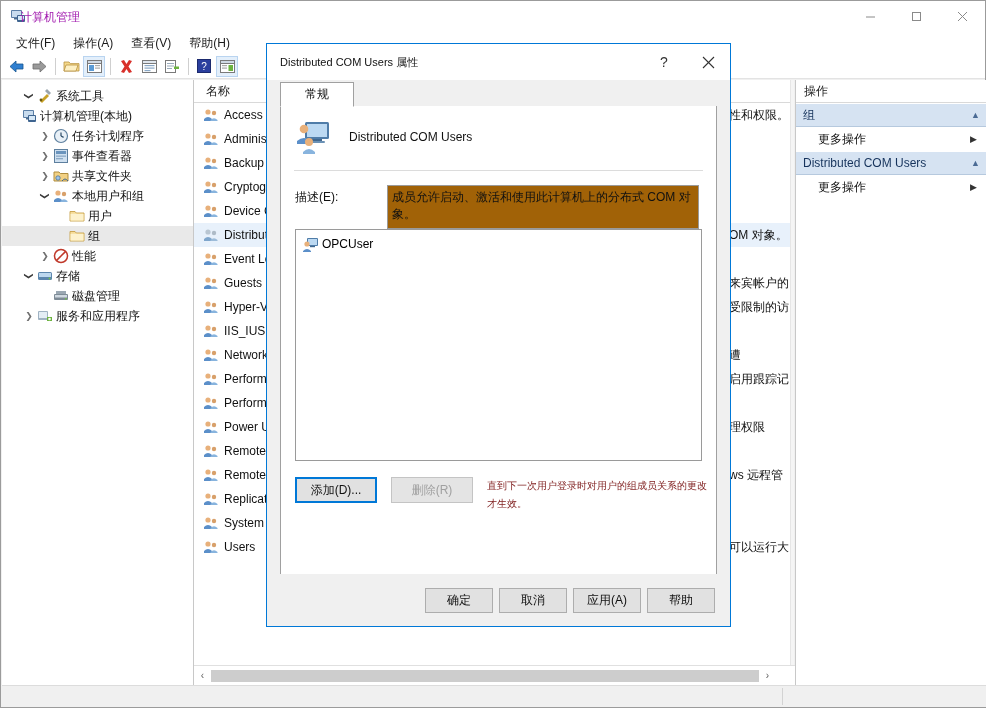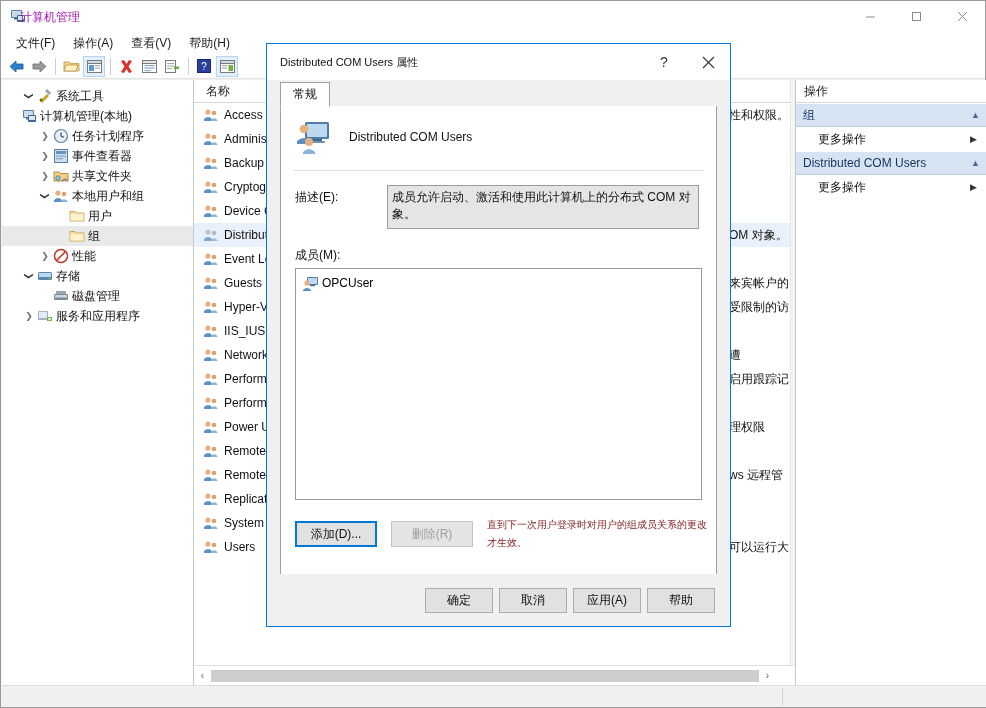--- a/index.html
+++ b/index.html
@@ -76,39 +76,39 @@
 
   
   .dialog{position:absolute;left:265px;top:42px;width:465px;height:584px;background:#f0f0f0;border:1px solid #0078d7;box-sizing:border-box;box-shadow:0 0 0 0 rgba(0,0,0,0);}
   .dlgtitle{height:36px;background:#ffffff;display:flex;align-items:center;position:relative;}
   .dlgtitle .dtxt{padding-left:13px;font-size:11px;color:#111;}
   .dlgbtns{position:absolute;right:0;top:0;height:36px;display:flex;}
   .dlgbtn{width:44px;height:36px;display:flex;align-items:center;justify-content:center;color:#333;font-size:14px;}
 
   .tabstrip{height:27px;background:#f0f0f0;display:flex;align-items:flex-end;padding-left:13px;box-sizing:border-box;position:relative;}
   .tabstrip:after{content:"";position:absolute;left:13px;right:13px;bottom:0;height:1px;background:#a0a0a0;}
-  .tab{height:25px;min-width:48px;padding:0 12px;background:#ffffff;border:1px solid #a0a0a0;border-bottom:1px solid #ffffff;display:flex;align-items:center;justify-content:center;font-size:12px;color:#111;position:relative;z-index:2;box-sizing:border-box;}
+  .tab{height:25px;min-width:48px;padding:0 24px;background:#ffffff;border:1px solid #a0a0a0;border-bottom:1px solid #ffffff;display:flex;align-items:center;justify-content:center;font-size:12px;color:#111;position:relative;z-index:2;box-sizing:border-box;}
 
   .tabbody{position:absolute;left:13px;top:62px;width:437px;height:515px;background:#ffffff;border:1px solid #a0a0a0;border-top:none;box-sizing:border-box;}
 
   .ghead{display:flex;align-items:center;padding:14px 0 0 14px;}
   .ghead .gicon{width:36px;height:34px;flex:0 0 36px;margin-right:18px;}
   .ghead .gname{font-size:12px;color:#111;}
   .hr{height:1px;background:#dcdcdc;margin:16px 13px 0 13px;}
 
   .descrow{display:flex;padding:14px 0 0 14px;}
   .desclbl{width:92px;flex:0 0 92px;font-size:12px;color:#111;padding-top:4px;}
-  .descbox{width:312px;height:44px;border:1px solid #9a9a9a;background:#e5e5e5;font-size:12px;color:#111;padding:3px 4px;box-sizing:border-box;line-height:17px;}
+  .descbox{width:312px;height:44px;border:1px solid #9a9a9a;background:#a16207;font-size:12px;color:#111;padding:3px 4px;box-sizing:border-box;line-height:17px;}
 
   .memlbl{padding:18px 0 4px 14px;font-size:12px;color:#111;}
   .memlist{margin:0 14px 0 14px;height:232px;border:1px solid #9a9a9a;background:#ffffff;padding:4px 0 0 0;box-sizing:border-box;}
   .memrow{display:flex;align-items:center;height:20px;padding-left:6px;font-size:12px;}
   .memrow .micn{width:17px;height:16px;flex:0 0 17px;margin-right:3px;display:flex;align-items:center;justify-content:center;}
 
-  .btnrow{display:flex;align-items:center;padding:16px 0 0 14px;}
+  .btnrow{display:flex;align-items:flex-start;padding:16px 0 0 14px;}
   .btn{min-width:82px;height:26px;padding:0 10px;font-size:12px;color:#111;background:#e1e1e1;border:1px solid #adadad;display:flex;align-items:center;justify-content:center;box-sizing:border-box;}
   .btn.primary{background:#e1e1e1;border:1px solid #0078d7;outline:1px solid #0078d7;outline-offset:-2px;}
   .btn.disabled{color:#a0a0a0;background:#e4e4e4;border-color:#c4c4c4;}
   .hintnote{flex:1;padding-left:14px;font-size:10px;color:#7f1d1d;line-height:18px;padding-top:0px;}
 
   .dlgfooter{position:absolute;left:0;bottom:0;width:463px;height:52px;background:#f0f0f0;display:flex;align-items:center;justify-content:flex-end;padding-right:15px;box-sizing:border-box;}
   .fbtn{width:68px;height:25px;margin-left:6px;background:#e1e1e1;border:1px solid #adadad;font-size:12px;color:#111;display:flex;align-items:center;justify-content:center;box-sizing:border-box;}
 </style>
 </head>
 <body>
@@ -669,21 +669,20 @@
         <span class="gname">Distributed COM Users</span>
       </div>
 
       <div class="hr"></div>
 
       <div class="descrow">
         <div class="desclbl">描述(E):</div>
         <div class="descbox">成员允许启动、激活和使用此计算机上的分布式 COM 对象。</div>
       </div>
 
-      <div class="memlbl">成员(M):</div>
       <div class="memlist">
         <div class="memrow">
           <span class="micn">
             <svg width="16" height="15" viewBox="0 0 16 15">
               <rect x="4" y="1" width="11" height="8" rx="1" fill="#4f7ca8"></rect>
               <rect x="5" y="2" width="9" height="6" fill="#bcd9f2"></rect>
               <rect x="7" y="9" width="5" height="1.2" fill="#41688f"></rect>
               <circle cx="4" cy="7" r="2.6" fill="#e8b07a"></circle>
               <path d="M0 14 q4-4 8 0 v1 H0 Z" fill="#5b8fc9"></path>
             </svg>

